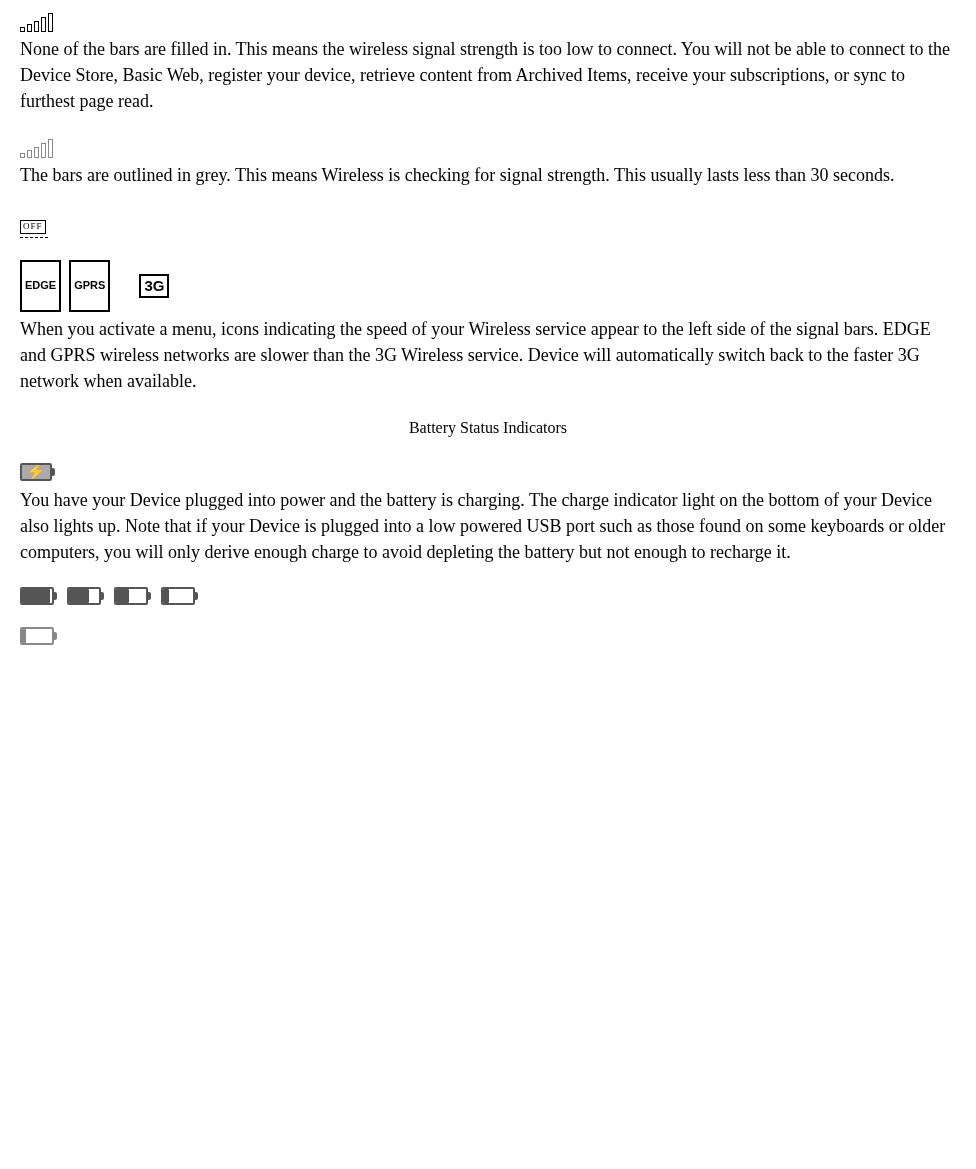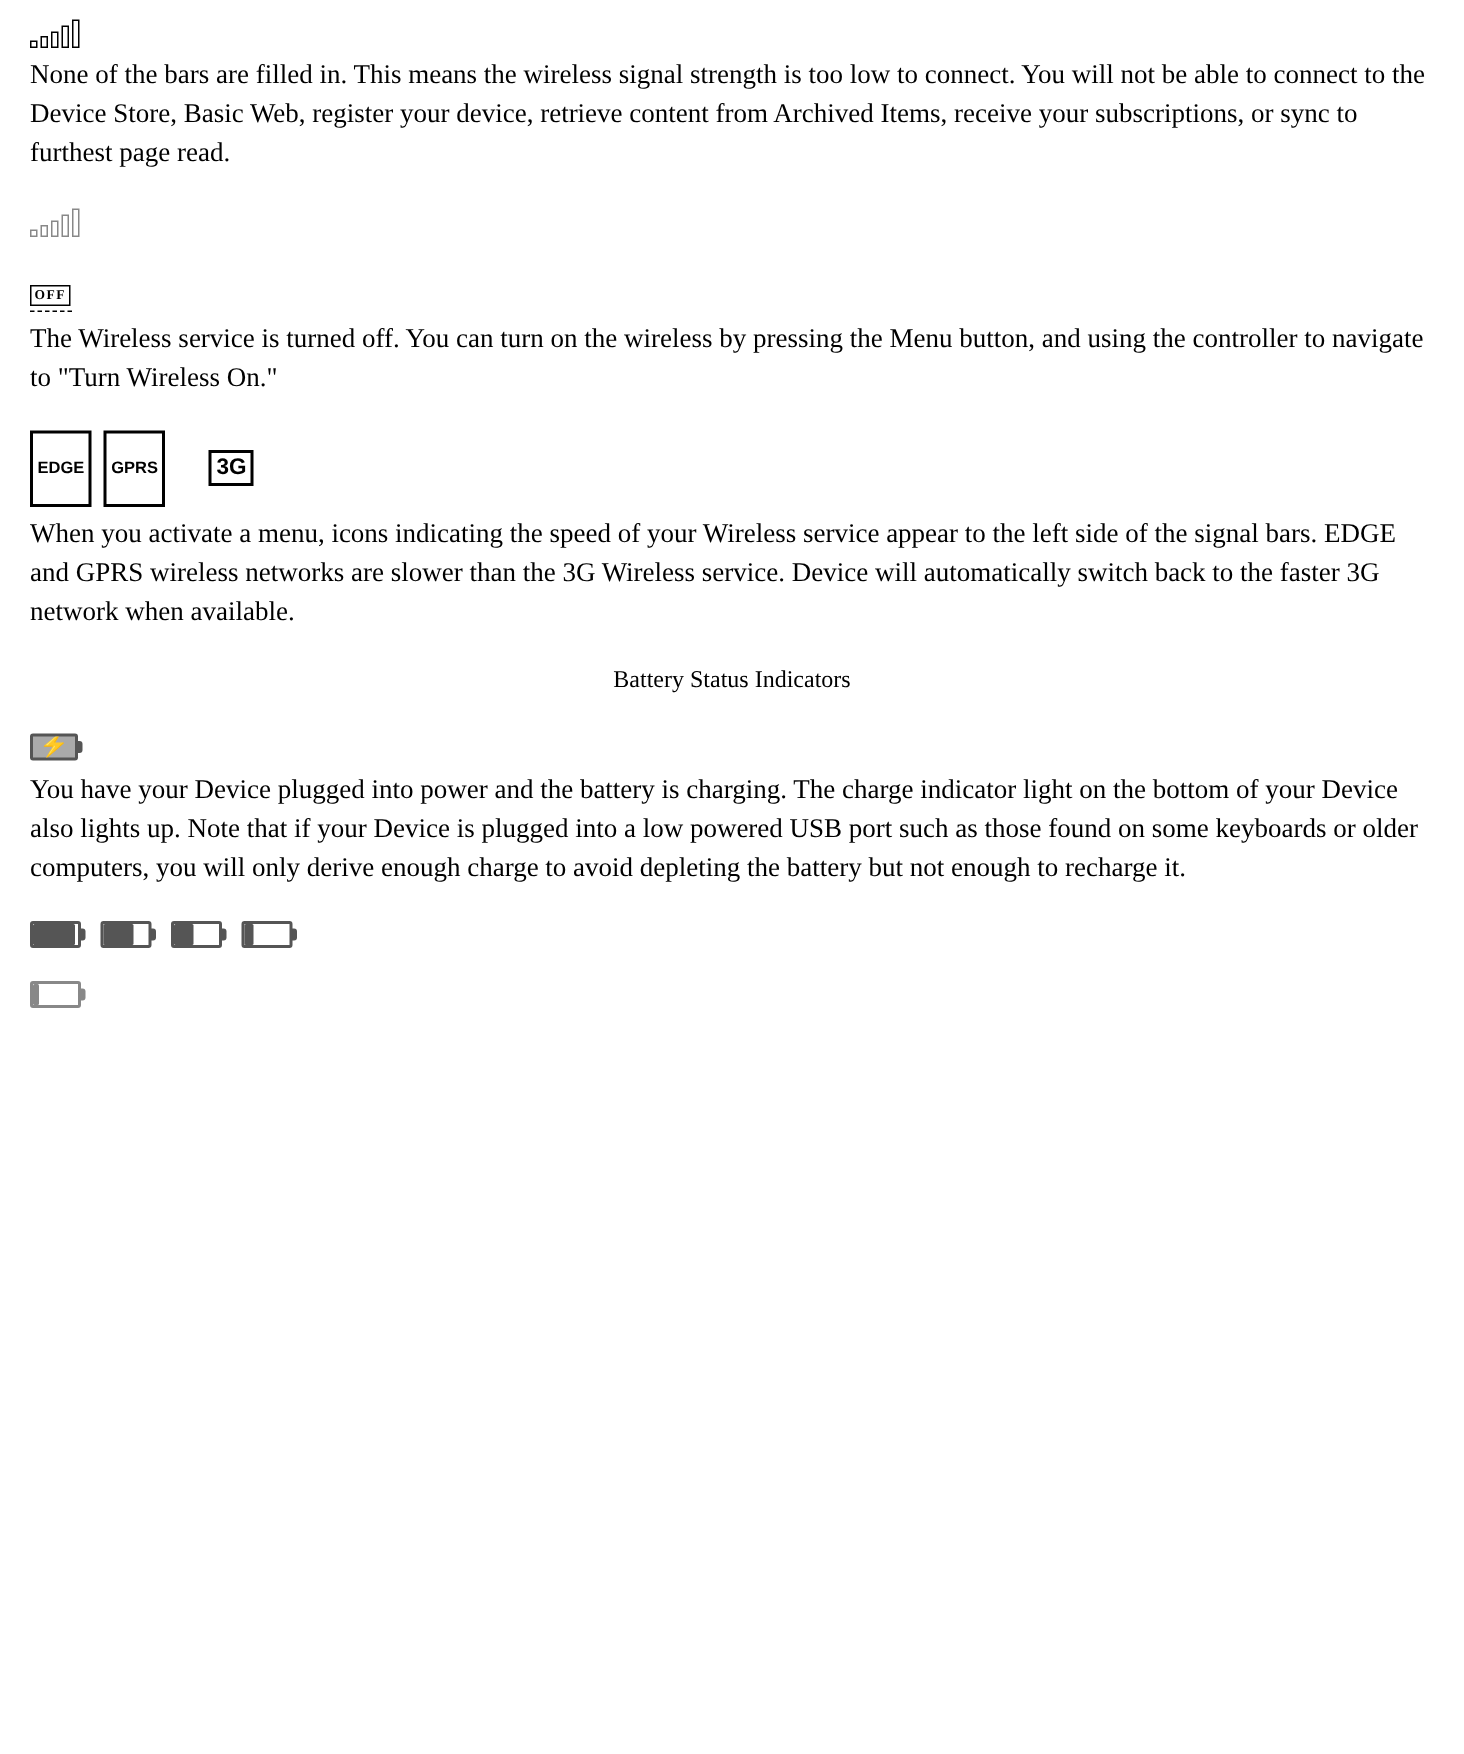--- a/index.html
+++ b/index.html
@@ -70,21 +70,21 @@
 
     
     .off-icon {
       display: inline-block;
       position: relative;
       margin-right: 4px;
     }
 
     .off-text {
       font-size: 9px;
-      font-weight: bold;
+      font-weight: normal;
       border: 1.5px solid #000;
       padding: 0 2px;
       letter-spacing: 1px;
       display: inline-block;
       line-height: 1.3;
     }
 
     .off-dashes {
       font-size: 9px;
       letter-spacing: 2px;
@@ -176,30 +176,30 @@
 <div class="section">
   <div class="icon-row">
     <span class="signal-icon signal-grey">
       <span class="bar" style="height:5px;"></span>
       <span class="bar" style="height:8px;"></span>
       <span class="bar" style="height:11px;"></span>
       <span class="bar" style="height:15px;"></span>
       <span class="bar" style="height:19px;"></span>
     </span>
   </div>
+  <p class="section-text">The bars are outlined in grey. This means Wireless is checking for signal strength. This usually lasts less than 30 seconds.</p>
 </div>
 
 <div class="section">
   <div class="icon-row">
     <span class="off-icon">
       <span class="off-text">OFF</span>
       <span class="off-dashes"></span>
     </span>
   </div>
-  <p class="section-text">The Wireless service is turned off. You can turn on the wireless by pressing the Menu button, and using the controller to navigate to "Turn Wireless On."</p>
 </div>
 
 <div class="section">
   <div class="icon-row">
     <span class="network-icon">EDGE</span>
     <span class="network-icon">GPRS</span>
     <span class="network-icon network-3g">3G</span>
   </div>
   <p class="section-text">When you activate a menu, icons indicating the speed of your Wireless service appear to the left side of the signal bars. EDGE and GPRS wireless networks are slower than the 3G Wireless service. Device will automatically switch back to the faster 3G network when available.</p>
 </div>

